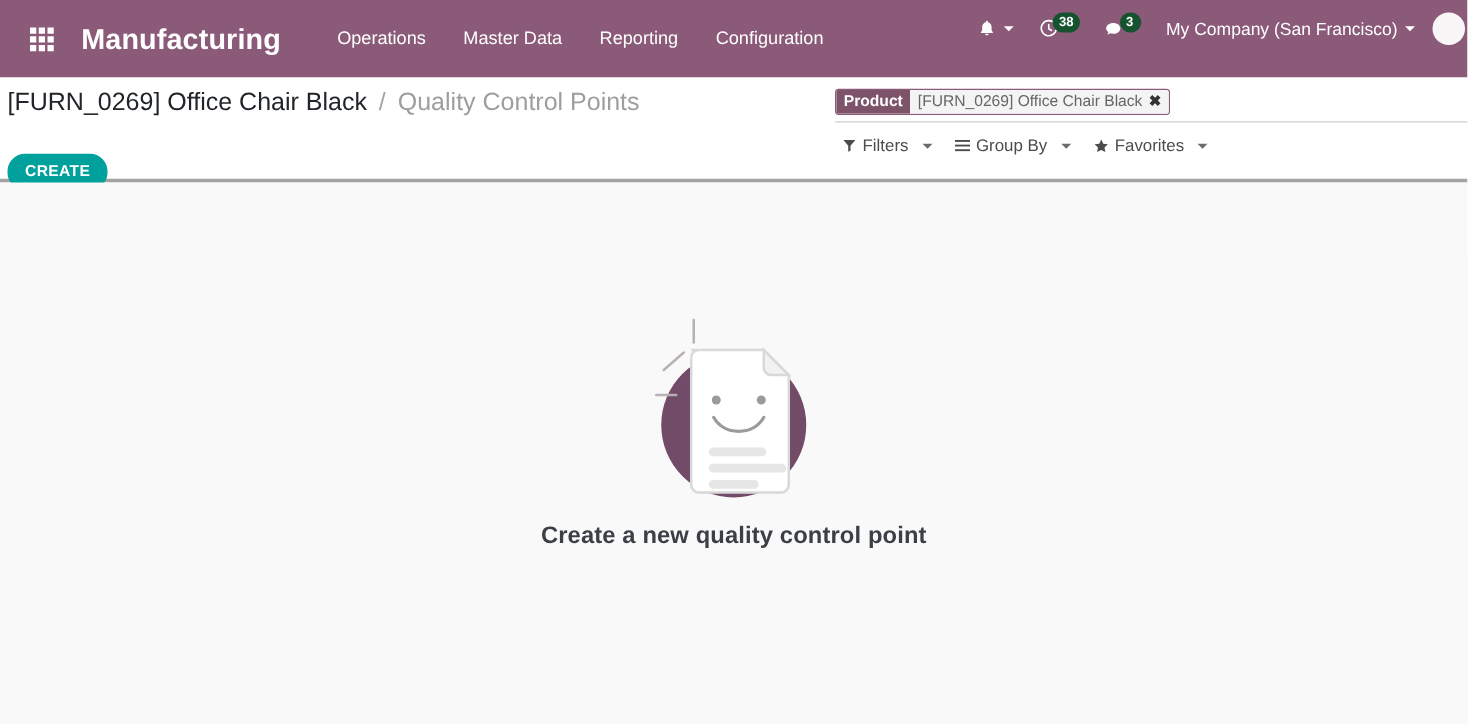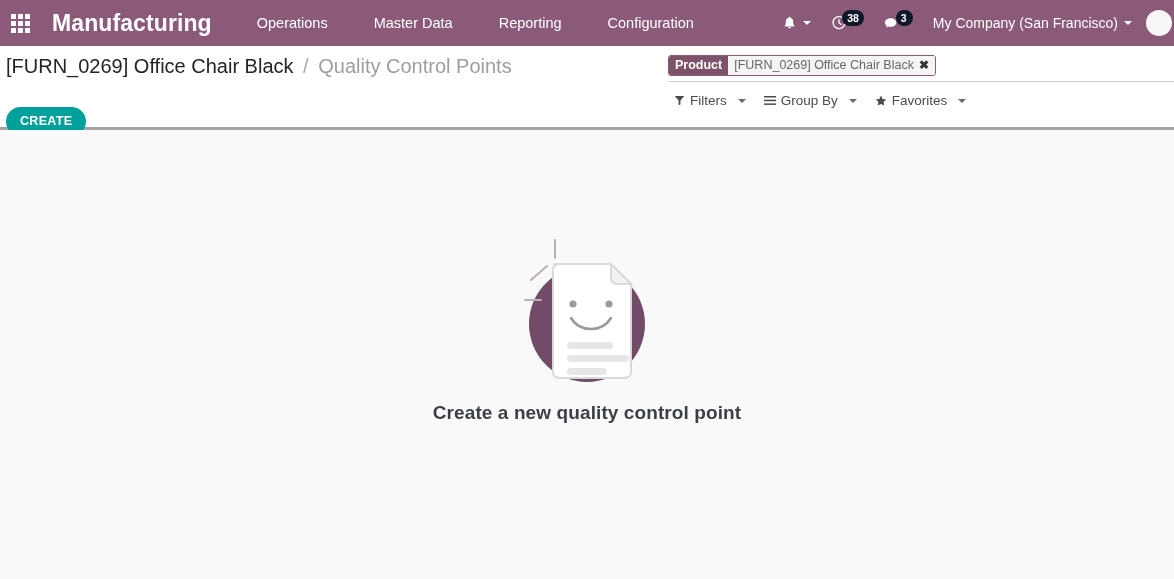--- a/index.html
+++ b/index.html
@@ -8,25 +8,25 @@
     width: 1174px; height: 579px;
     overflow: hidden;
     background: #ffffff;
     font-family: "Liberation Sans", sans-serif;
     -webkit-font-smoothing: antialiased;
   }
 
   
   .navbar {
     position: relative;
-    height: 46px;
+    height: 62px;
     background: #8a5a78;
     display: flex;
     align-items: center;
-    padding: 0 0 0 0;
+    padding: 0 0 0 13px;
     color: #ffffff;
     white-space: nowrap;
   }
   .apps-toggle {
     width: 34px; height: 46px;
     display: flex; align-items: center; justify-content: center;
     cursor: pointer;
     padding-left: 6px;
   }
   .apps-grid {
@@ -39,21 +39,21 @@
 
   .brand {
     font-size: 23px;
     font-weight: bold;
     letter-spacing: 0.1px;
     color: #ffffff;
     margin-left: 18px;
     margin-right: 44px;
     cursor: pointer;
   }
-  .nav-menu { display: flex; align-items: center; gap: 44px; }
+  .nav-menu { display: flex; align-items: center; gap: 28px; }
   .nav-item {
     font-size: 14.5px;
     color: #ffffff;
     cursor: pointer;
     padding: 4px 1px;
   }
 
   .nav-right {
     position: absolute;
     right: 0; top: 0;
@@ -77,21 +77,21 @@
     border-left: 4px solid transparent;
     border-right: 4px solid transparent;
     border-top: 4px solid #ffffff;
     margin-left: 6px;
     vertical-align: middle;
   }
   .caret-dark {
     border-top-color: #6b6b6b;
   }
   .badge {
-    background: #0f172a;
+    background: #14532d;
     color: #ffffff;
     font-size: 10.5px;
     font-weight: bold;
     line-height: 1;
     padding: 3px 5px 3px 5px;
     border-radius: 9px;
     margin-left: -5px;
     margin-top: -10px;
     min-width: 17px;
     text-align: left;

